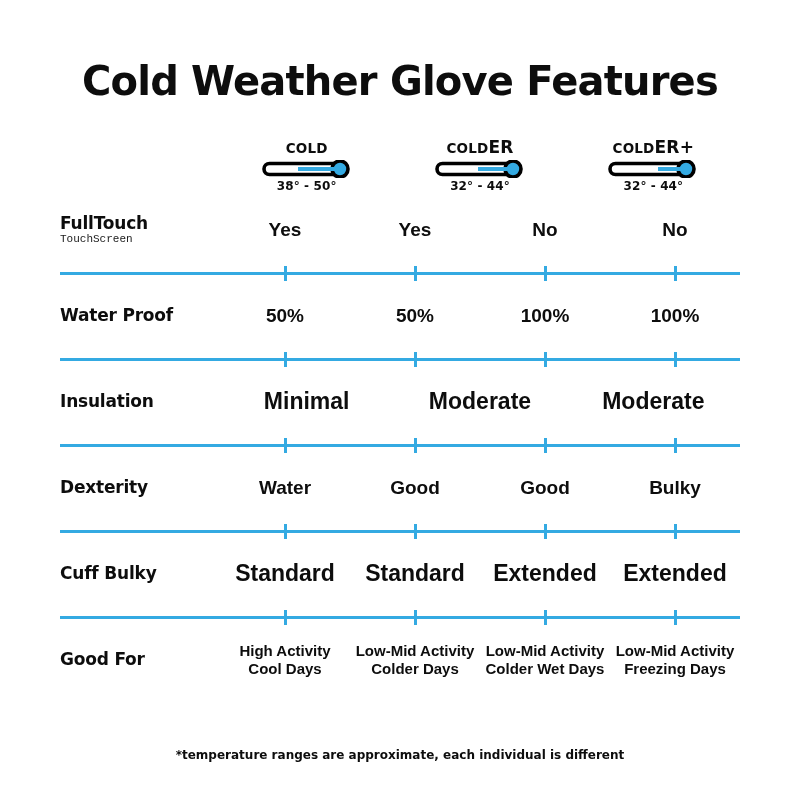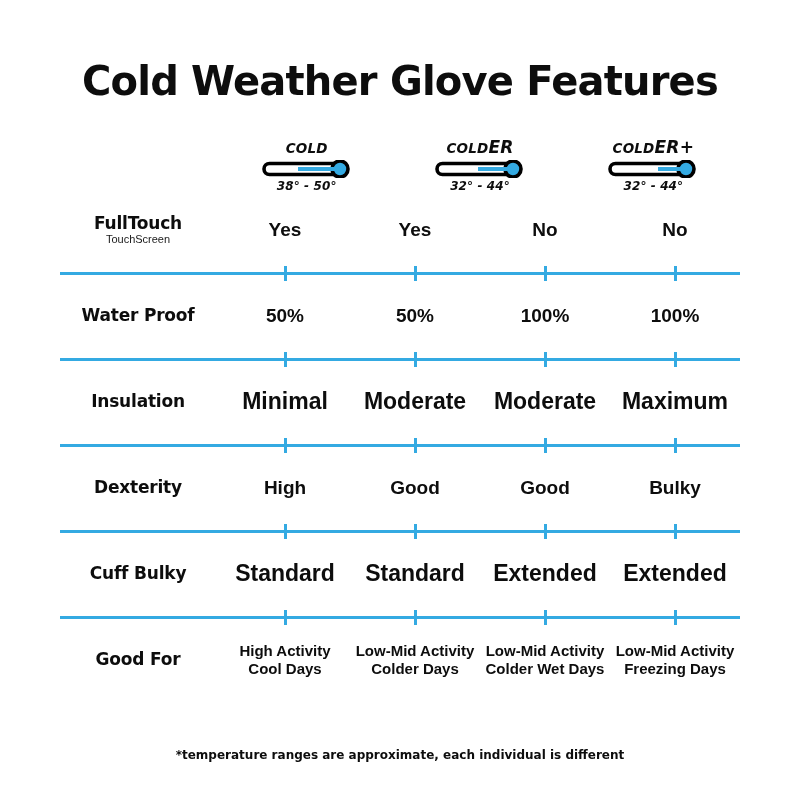--- a/index.html
+++ b/index.html
@@ -39,38 +39,36 @@
     padding: 0 60px;
     box-sizing: border-box;
   }
   .row {
     display: flex;
     align-items: center;
     width: 100%;
   }
   .cell-label {
     flex: 0 0 160px;
-    text-align: center;
     box-sizing: border-box;
     padding-right: 4px;
   }
   .cell {
     flex: 1 1 0;
     text-align: center;
     box-sizing: border-box;
   }
 
   
   .header-row {
     align-items: flex-end;
     height: 62px;
   }
   .col-head {
     padding-bottom: 2px;
-    font-style: italic;
   }
   .col-name {
     font-family: "DejaVu Sans", sans-serif;
     font-weight: 700;
     font-size: 14px;
     letter-spacing: 0.2px;
     color: #0d0d0d;
     line-height: 1;
     white-space: nowrap;
   }
@@ -100,21 +98,21 @@
   }
   .row-label {
     font-family: "DejaVu Sans", sans-serif;
     font-weight: 700;
     font-size: 17px;
     letter-spacing: -0.2px;
     color: #0d0d0d;
     line-height: 1.05;
   }
   .row-sublabel {
-    font-family: Liberation Sans, sans-serif;
+    font-family: Liberation Mono, monospace;
     font-weight: 400;
     font-size: 11px;
     color: #1a1a1a;
     line-height: 1.1;
     margin-top: 1px;
   }
   .val {
     font-family: "Liberation Sans", sans-serif;
     color: #0d0d0d;
     line-height: 1.2;
@@ -254,37 +252,34 @@
           </div>
           <div class="cell">
             <div class="val size-md"><span>Minimal</span></div>
           </div>
           <div class="cell">
             <div class="val size-md"><span>Moderate</span></div>
           </div>
           <div class="cell">
             <div class="val size-md"><span>Moderate</span></div>
           </div>
-          <div class="cell">
-            <div class="val size-md"><span>Maximum</span></div>
-          </div>
         </div>
         <div class="divider">
           <div class="bar"></div>
           <div class="tick" style="left: 223.5px;"></div>
           <div class="tick" style="left: 353.5px;"></div>
           <div class="tick" style="left: 483.5px;"></div>
           <div class="tick" style="left: 613.5px;"></div>
         </div>
         <div class="row data-row">
           <div class="cell-label">
             <div class="row-label">Dexterity</div>
           </div>
           <div class="cell">
-            <div class="val size-lg"><span>High</span></div>
+            <div class="val size-lg"><span>Water</span></div>
           </div>
           <div class="cell">
             <div class="val size-lg"><span>Good</span></div>
           </div>
           <div class="cell">
             <div class="val size-lg"><span>Good</span></div>
           </div>
           <div class="cell">
             <div class="val size-lg"><span>Bulky</span></div>
           </div>

